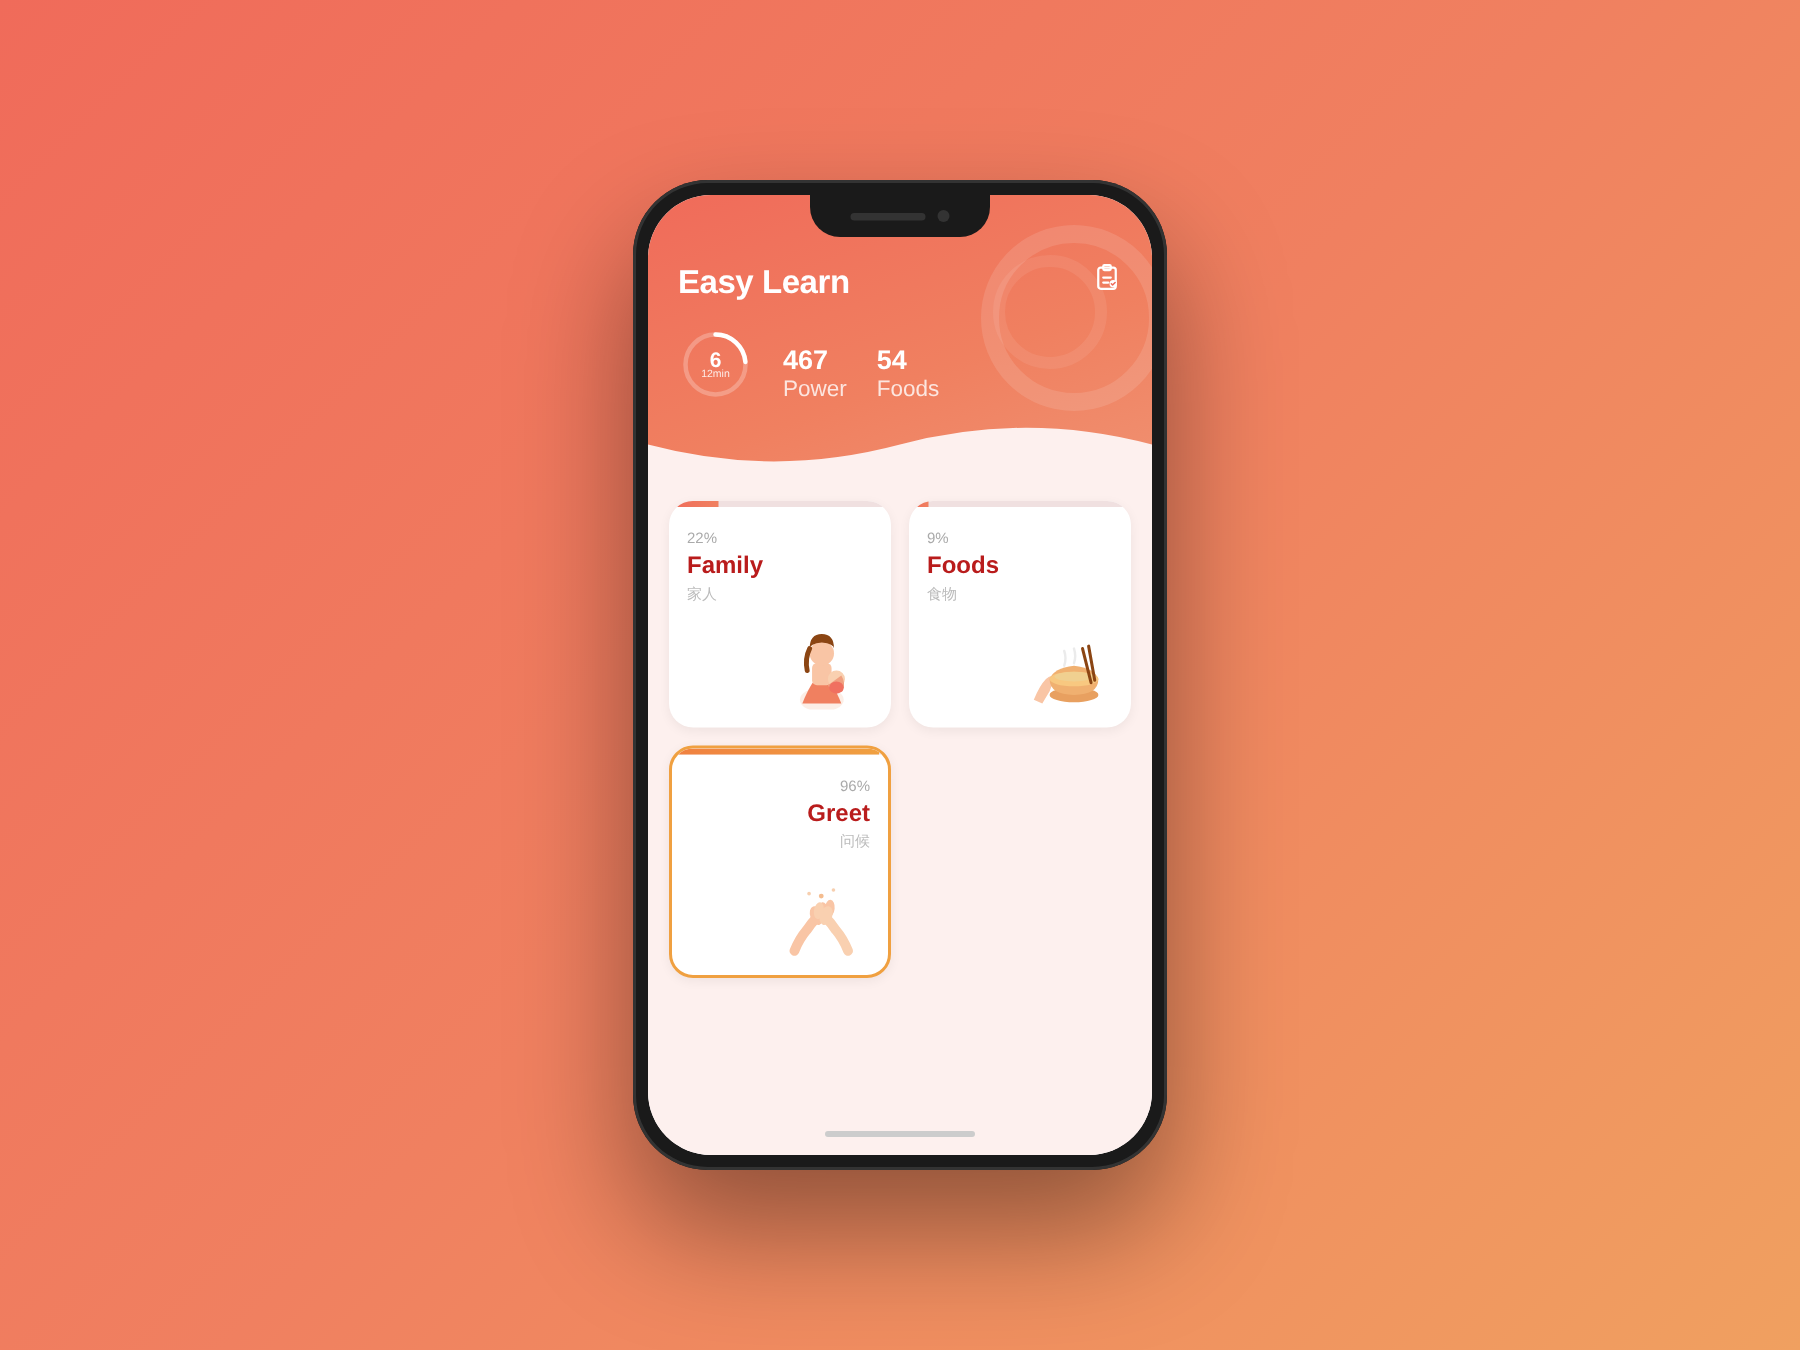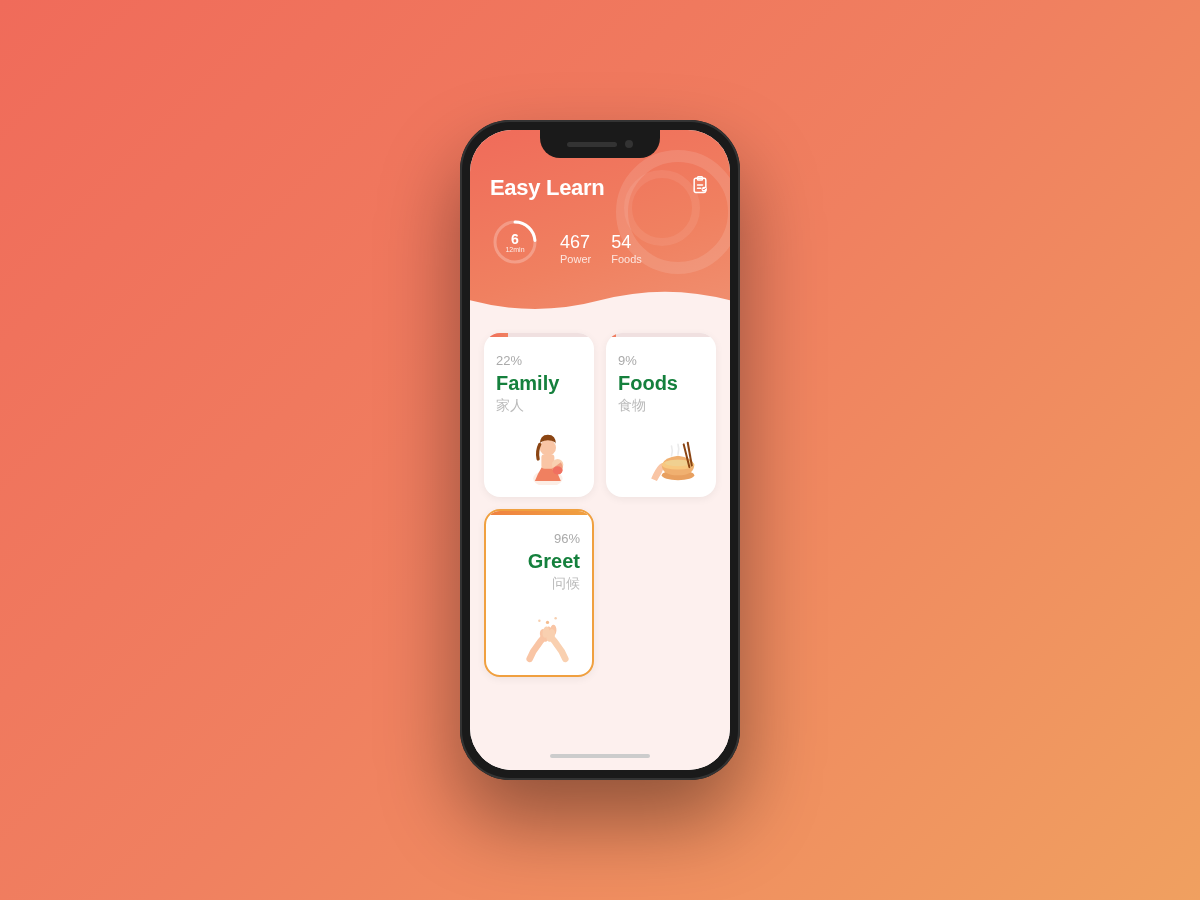--- a/index.html
+++ b/index.html
@@ -9,21 +9,21 @@
       height: 900px;
       background: linear-gradient(135deg, #f06b5a 0%, #f08060 50%, #f0a060 100%);
       display: flex;
       align-items: center;
       justify-content: center;
       font-family: -apple-system, BlinkMacSystemFont, 'Segoe UI', sans-serif;
       overflow: hidden;
     }
 
     .phone-outer {
-      width: 280px;
+      width: 356px;
       height: 660px;
       background: #1a1a1a;
       border-radius: 50px;
       padding: 10px;
       box-shadow: 0 40px 80px rgba(0,0,0,0.4), inset 0 0 0 2px #333;
       position: relative;
     }
 
     .phone-inner {
       width: 100%;
@@ -158,28 +158,28 @@
 
     .stat-item {
       display: flex;
       flex-direction: column;
       align-items: flex-start;
     }
 
     .stat-value {
       color: white;
       font-size: 18px;
-      font-weight: 400;
+      font-weight: 700;
       line-height: 1;
       margin-top: 14px;
     }
 
     .stat-label {
       color: rgba(255,255,255,0.8);
-      font-size: 11px;
+      font-size: 15px;
       margin-top: 2px;
     }
 
     
     .wave {
       position: absolute;
       bottom: -1px;
       left: 0;
       width: 100%;
     }
@@ -219,35 +219,35 @@
       position: absolute;
       top: 0;
       left: 0;
       right: 0;
       height: 4px;
       background: #f0e0e0;
       border-radius: 16px 16px 0 0;
     }
 
     .card-percent {
-      font-size: 13px;
+      font-size: 10px;
       color: #aaa;
       margin-top: 8px;
       margin-bottom: 4px;
     }
 
     .card-title {
-      font-size: 20px;
+      font-size: 16px;
       font-weight: 700;
-      color: #15803d;
+      color: #b91c1c;
       margin-bottom: 2px;
     }
 
     .card-subtitle {
-      font-size: 14px;
+      font-size: 10px;
       color: #bbb;
       margin-bottom: auto;
     }
 
     .card-illustration {
       margin-top: auto;
       display: flex;
       justify-content: flex-end;
       align-items: flex-end;
       height: 70px;

